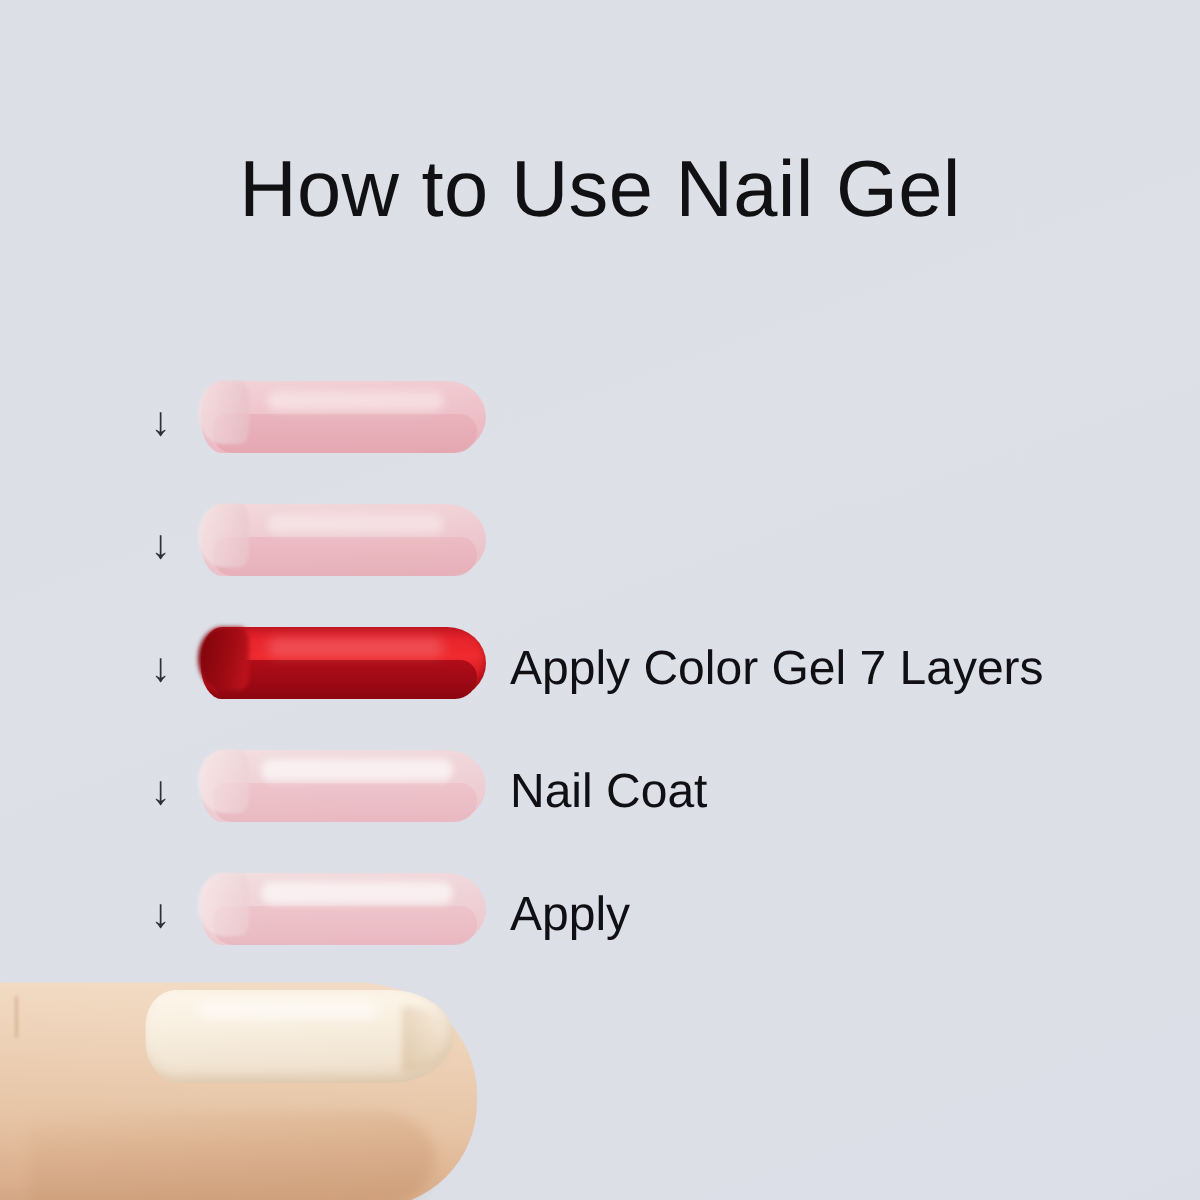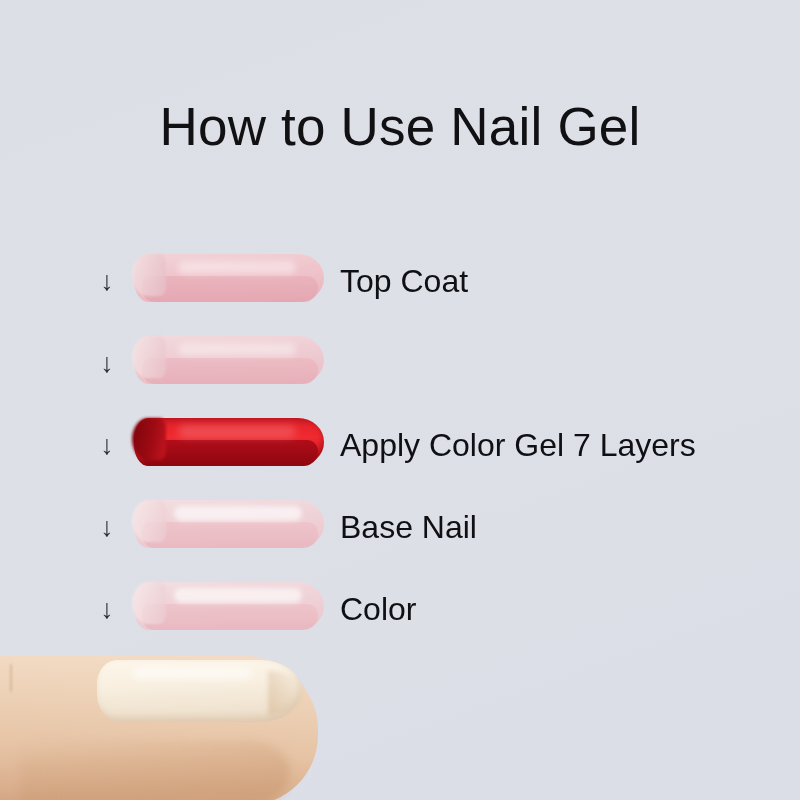--- a/index.html
+++ b/index.html
@@ -273,21 +273,20 @@
   <div id="steps">
 
     <div class="step">
       <div class="arrow">↓</div>
       <div class="chip pale">
         <div class="body"></div>
         <div class="lip"></div>
         <div class="edge"></div>
         <div class="gloss"></div>
       </div>
-      <div class="label">Top Coat</div>
     </div>
 
     <div class="step">
       <div class="arrow">↓</div>
       <div class="chip pale2">
         <div class="body"></div>
         <div class="lip"></div>
         <div class="edge"></div>
         <div class="gloss"></div>
       </div>
@@ -305,32 +304,32 @@
     </div>
 
     <div class="step">
       <div class="arrow">↓</div>
       <div class="chip light">
         <div class="body"></div>
         <div class="lip"></div>
         <div class="edge"></div>
         <div class="gloss"></div>
       </div>
-      <div class="label">Base Nail</div>
+      <div class="label">Nail Coat</div>
     </div>
 
     <div class="step">
       <div class="arrow">↓</div>
       <div class="chip light">
         <div class="body"></div>
         <div class="lip"></div>
         <div class="edge"></div>
         <div class="gloss"></div>
       </div>
-      <div class="label">Color</div>
+      <div class="label">Apply</div>
     </div>
 
   </div>
 
   <div id="finger">
     <div class="skin"></div>
     <div class="skin-shade"></div>
 
     <div class="knuckle k3"></div>
 

